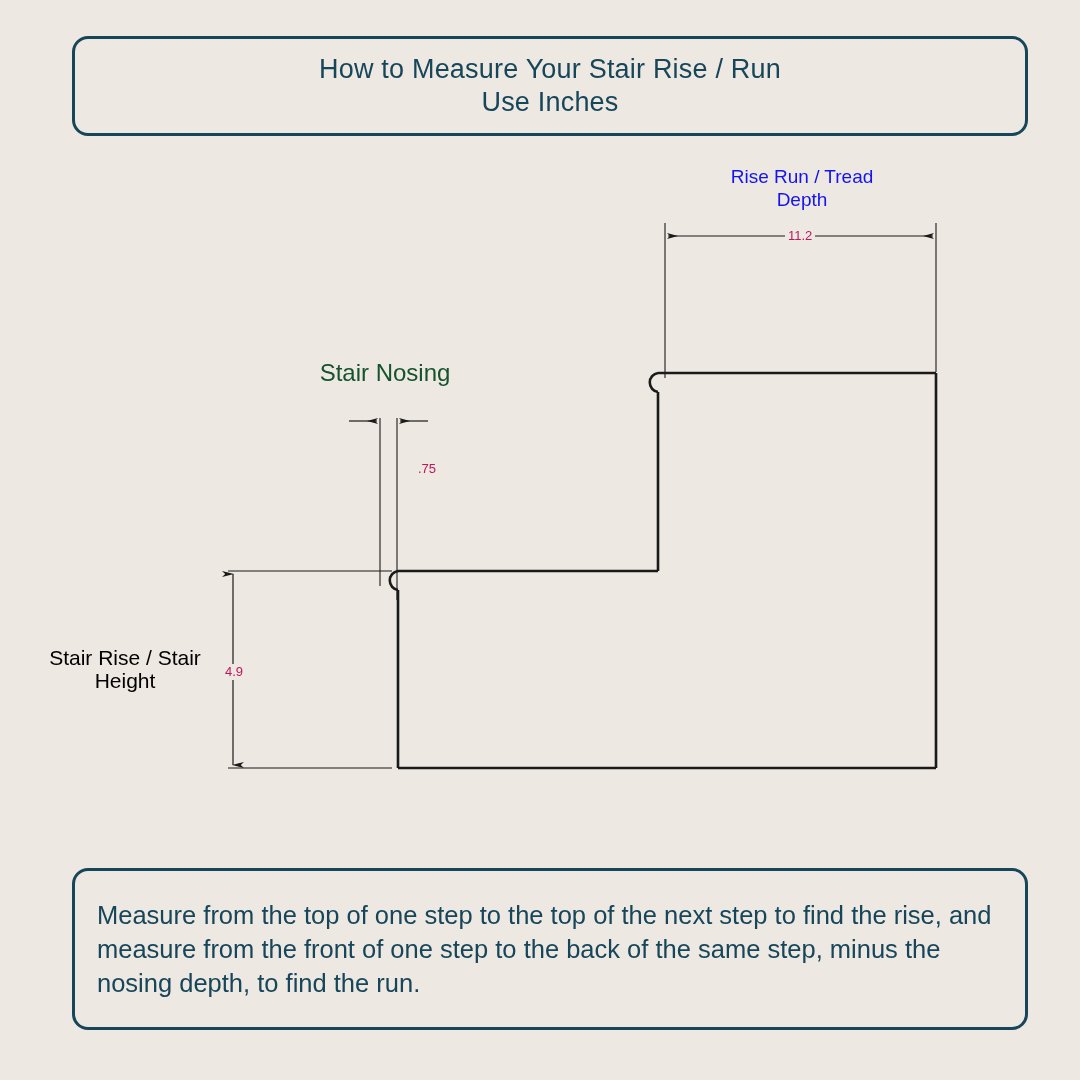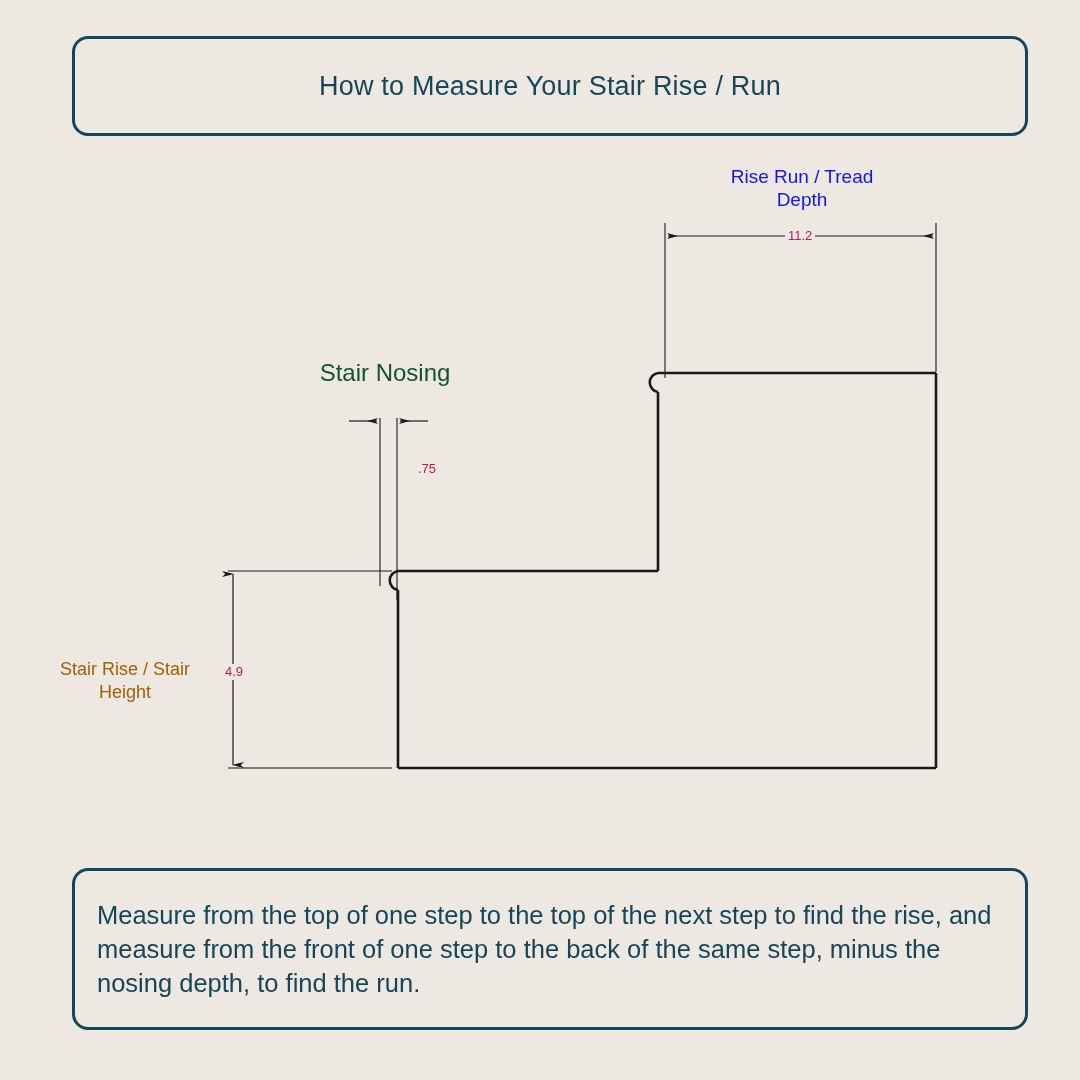--- a/index.html
+++ b/index.html
@@ -87,24 +87,23 @@
     top: 165px;
     width: 262px;
     color: #1414F0;
     font-size: 19px;
     font-weight: 400;
   }
   #label-rise {
     left: 14px;
     top: 646px;
     width: 222px;
-    color: #a16207;
-    font-size: 18px;
-    font-weight: 400;
-    margin-top: 12px;
+    color: #000000;
+    font-size: 21px;
+    font-weight: 400;
   }
   #label-nosing {
     left: 286px;
     top: 361px;
     width: 198px;
     color: #14532d;
     font-size: 24px;
     font-weight: 400;
     text-align: center;
   }
@@ -178,20 +177,21 @@
       <line x1="349" y1="421" x2="377" y2="421" marker-end="url(#ar-r)"></line>
       <line x1="428" y1="421" x2="400" y2="421" marker-end="url(#ar-l)"></line>
 
       <line x1="233" y1="668" x2="233" y2="574" marker-end="url(#ar-v)"></line>
       <line x1="233" y1="680" x2="233" y2="765" marker-end="url(#ar-v)"></line>
     </g>
   </svg>
 
   <div class="banner" id="title-banner">
     <div class="title-line">How to Measure Your Stair Rise / Run</div>
+    <div class="title-line">Use Inches</div>
   </div>
 
   <div class="lbl" id="label-run">Rise Run / Tread
 Depth</div>
   <div class="lbl" id="label-rise">Stair Rise / Stair
 Height</div>
   <div class="lbl" id="label-nosing">Stair Nosing</div>
 
   <div class="dimtext" id="dim-run-text">11.2</div>
   <div class="dimtext" id="dim-nose-text">.75</div>

